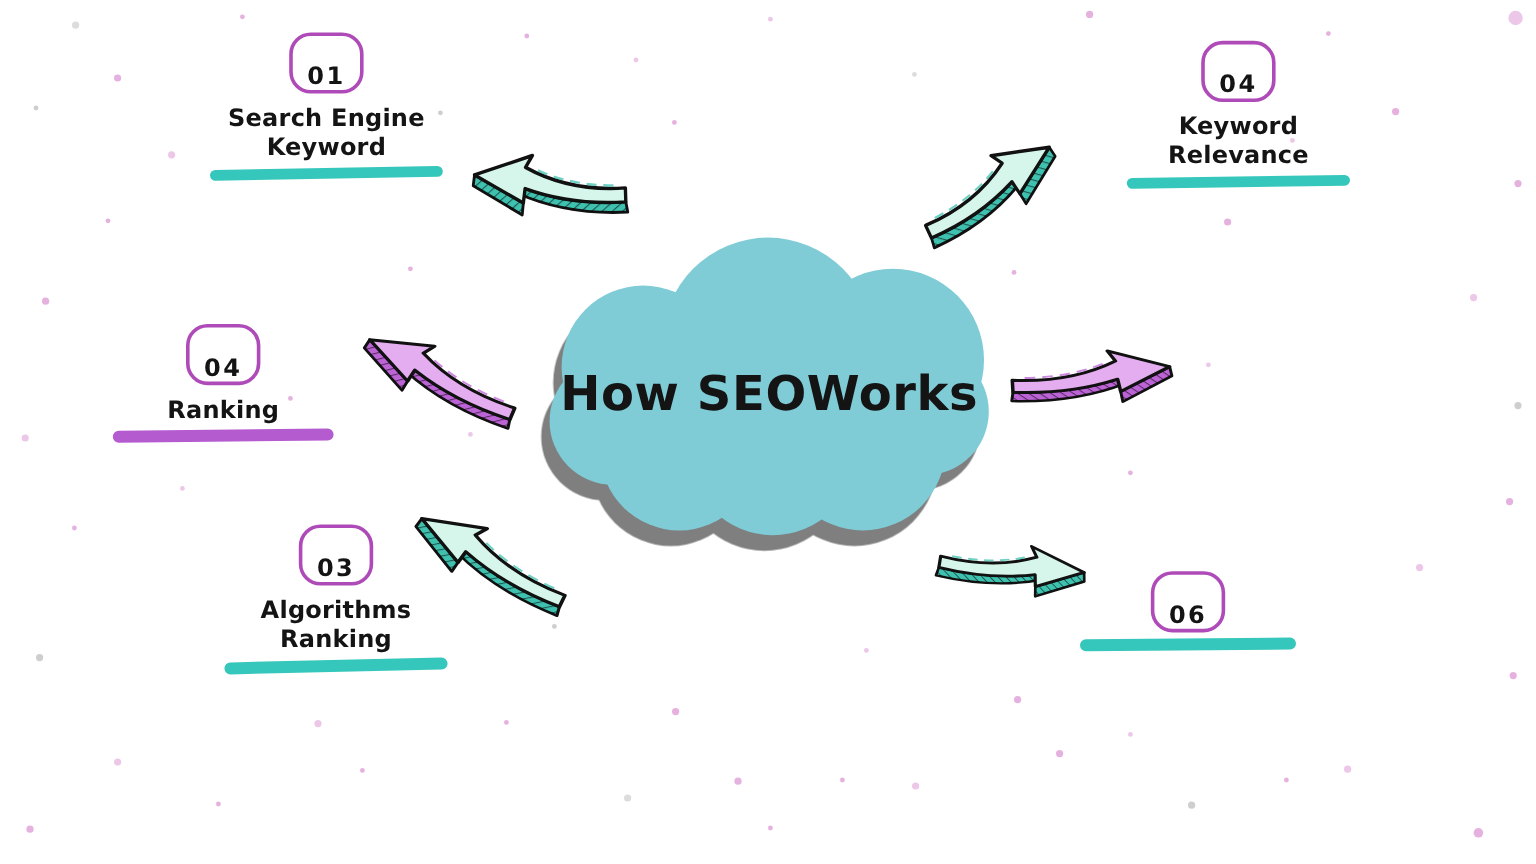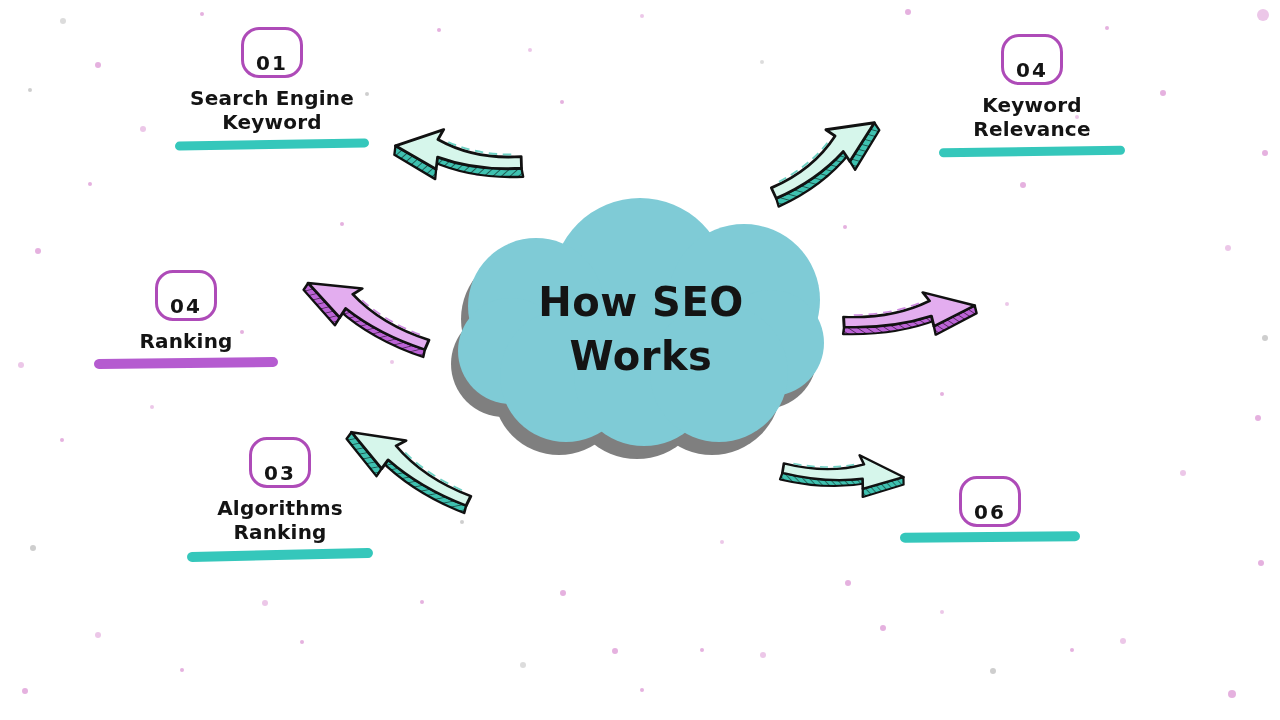--- a/index.html
+++ b/index.html
@@ -18,21 +18,21 @@
   .lobe { position:absolute; border-radius:50%; background:var(--cloud, #7FCBD6); }
   .lobe.l1 { left:94px;  top:0;     width:176px; height:176px; }
   .lobe.l2 { left:10px;  top:40px;  width:136px; height:136px; }
   .lobe.l3 { left:0;     top:100px; width:106px; height:106px; }
   .lobe.l4 { left:210px; top:26px;  width:152px; height:152px; }
   .lobe.l5 { left:260px; top:92px;  width:106px; height:106px; }
   .lobe.l6 { left:42px;  top:112px; width:132px; height:132px; }
   .lobe.l7 { left:116px; top:108px; width:140px; height:140px; }
   .lobe.l8 { left:192px; top:106px; width:138px; height:138px; }
   .cloud-title {
-    position:absolute; inset:0; display:flex; flex-direction:column;
+    position:absolute; inset:0; display:flex; flex-direction:row;
     align-items:center; justify-content:center; padding-top:14px;
     color:var(--text,#141414); font-weight:bold; font-size:40px;
     line-height:1.35; letter-spacing:0.5px; text-align:center;
   }
   
   .item { position:absolute; display:flex; flex-direction:column; align-items:center; }
   .badge {
     display:flex; align-items:flex-end; justify-content:center;
     min-width:58px; height:51px; padding:0 12px;
     border:3.5px solid var(--badge_border,#AE4BB8); border-radius:18px;

